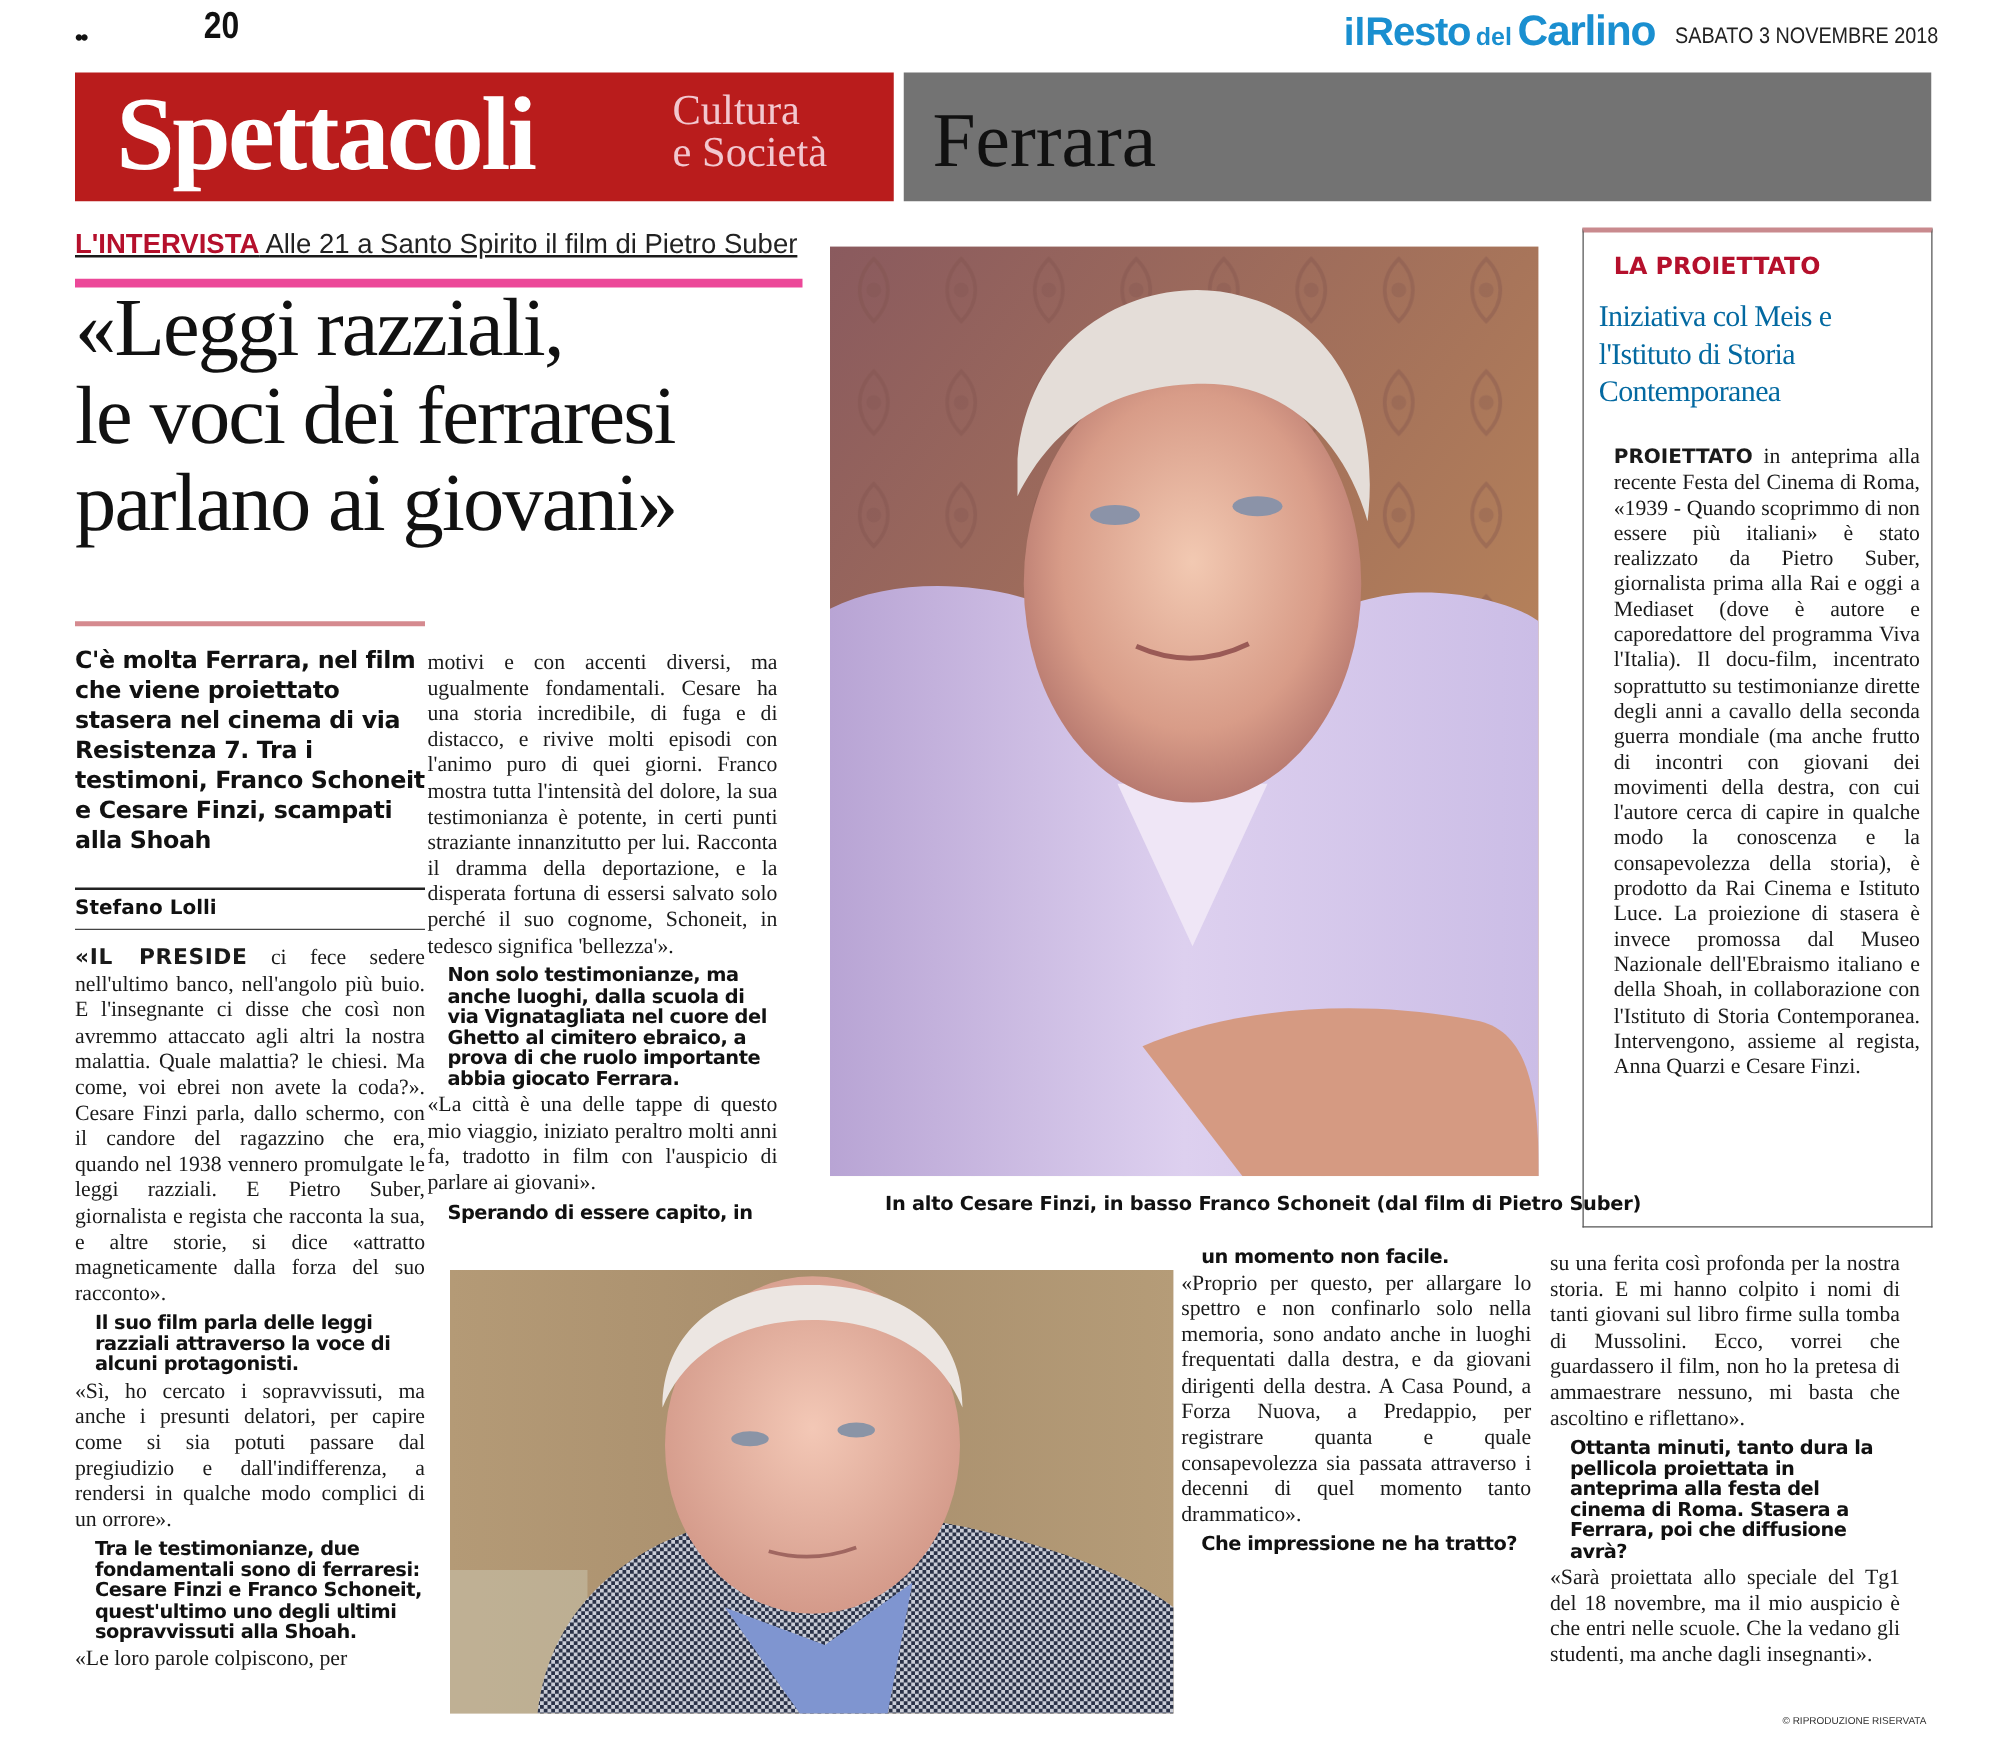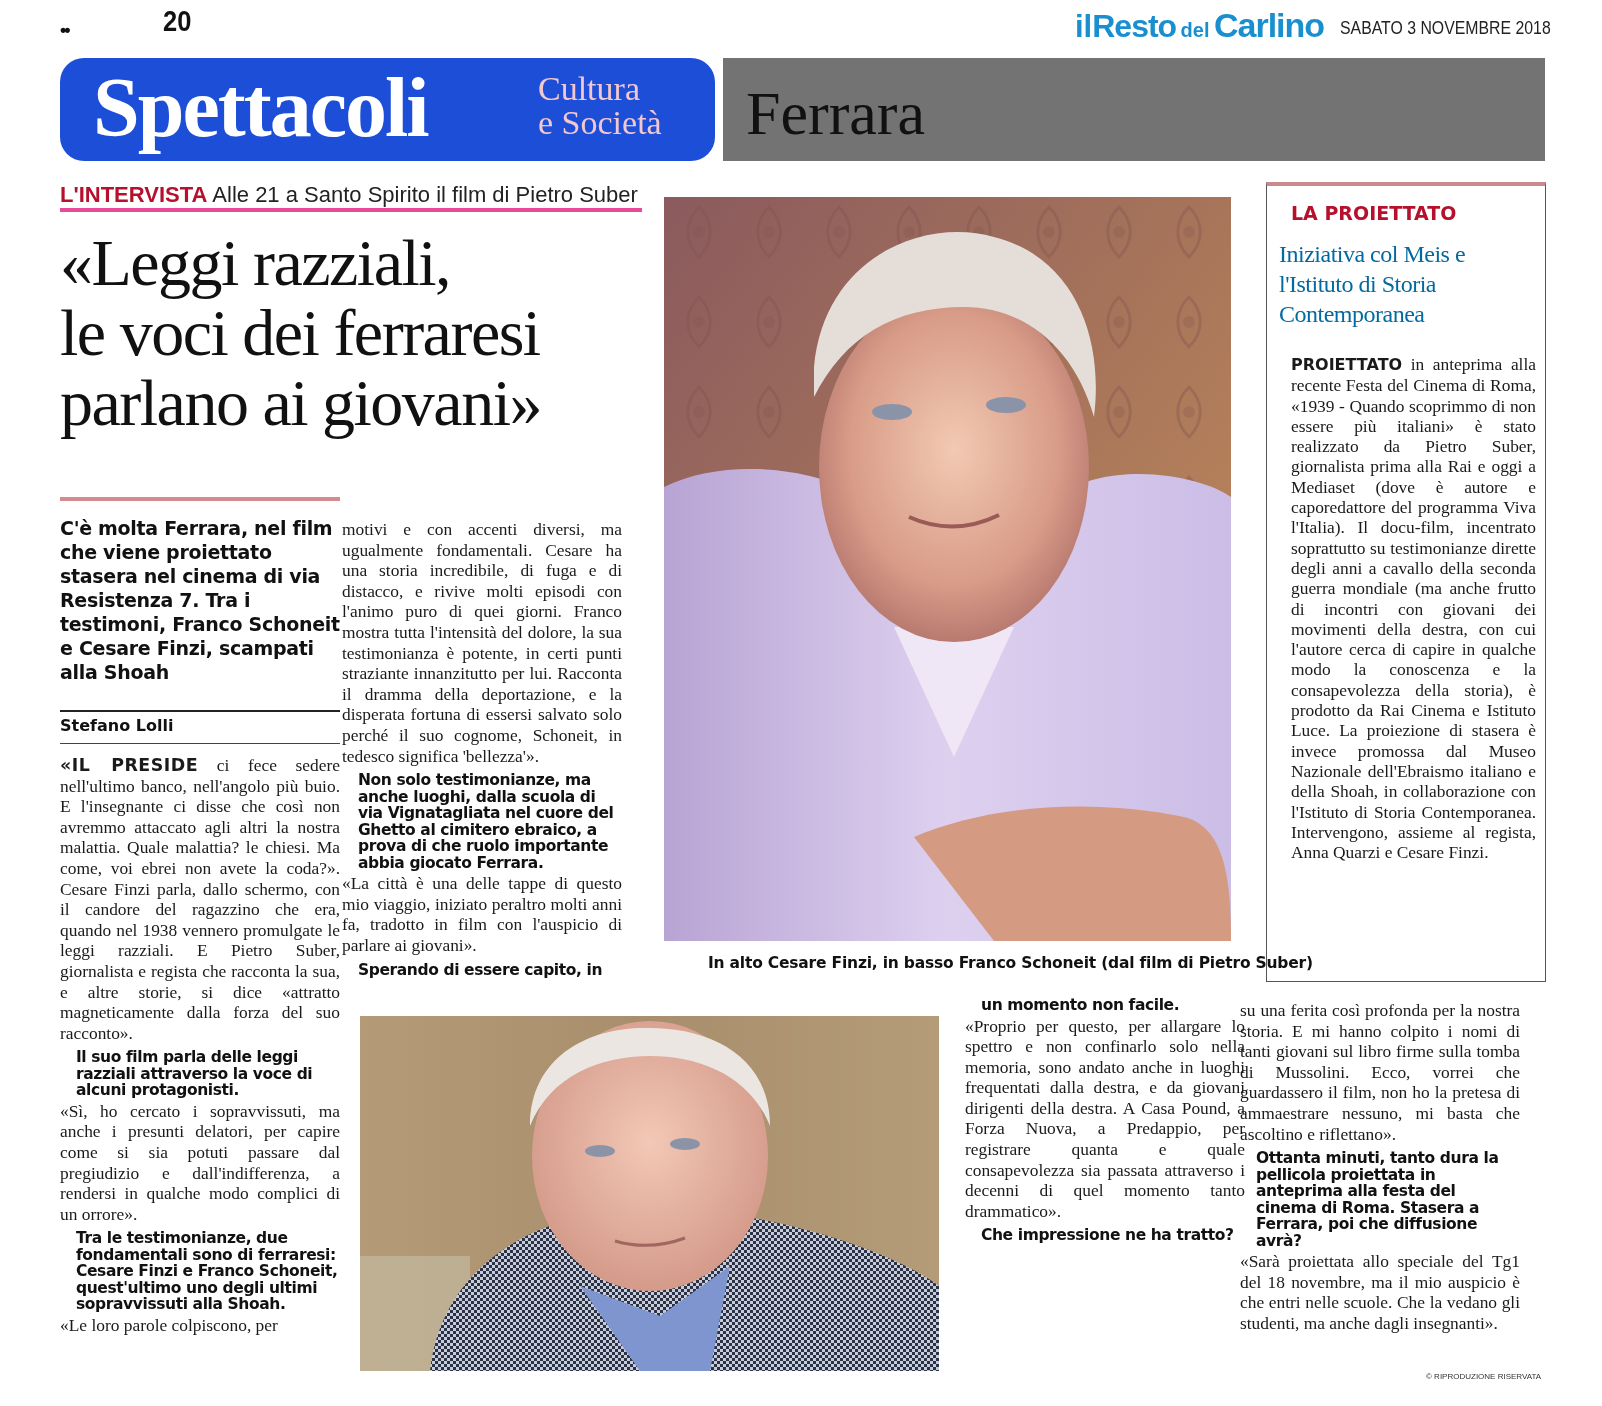--- a/index.html
+++ b/index.html
@@ -12,47 +12,47 @@
   .dots { left: 60px; top: 20px; font-family: "Liberation Sans", sans-serif; font-weight: bold; font-size: 18px; letter-spacing: -2px; color:#111; }
   .pagenum { left: 163px; top: 4px; font-family: "Liberation Sans", sans-serif; font-weight: bold; font-size: 30px; color:#111; transform: scaleX(0.85); transform-origin: left; }
   .masthead { left: 1075px; top: 6px; font-family: "Liberation Sans", sans-serif; font-weight: bold; color: #1a8fd0; white-space: nowrap; }
   .masthead .il { font-size: 31px; }
   .masthead .resto { font-size: 32px; letter-spacing: -1px; }
   .masthead .del { font-size: 20px; }
   .masthead .carlino { font-size: 34px; letter-spacing: -1px; }
   .dateline { left: 1340px; top: 18px; font-family: "Liberation Sans", sans-serif; font-size: 18px; color:#222; transform: scaleX(0.88); transform-origin: left; white-space: nowrap; }
 
   
-  .banner-red { left: 60px; top: 58px; width: 655px; height: 103px; background: #1d4ed8; border-radius: 24px; }
+  .banner-red { left: 60px; top: 58px; width: 655px; height: 103px; background: #b91c1c; }
   .banner-red .spettacoli { position: absolute; left: 33px; top: 2px; font-family: "Liberation Serif", serif; font-weight: bold; font-size: 84px; color: #fff; letter-spacing: -2px; line-height: 96px; }
   .banner-red .sub { position: absolute; left: 478px; top: 14px; font-family: "Liberation Serif", serif; font-size: 34px; color: #f2c7cf; line-height: 34px; }
   .banner-grey { left: 723px; top: 58px; width: 822px; height: 103px; background: #737373; }
   .banner-grey .ferrara { position: absolute; left: 23px; top: 22px; font-family: "Liberation Serif", serif; font-size: 62px; color: #111; line-height: 66px; }
 
   
-  .kicker { left: 60px; top: 182px; width: 582px; font-family: "Liberation Sans", sans-serif; font-size: 22px; padding-bottom: 0; border-bottom: 4px solid #ec4899; white-space: nowrap; }
+  .kicker { left: 60px; top: 182px; width: 582px; font-family: "Liberation Sans", sans-serif; font-size: 22px; padding-bottom: 15px; border-bottom: 7px solid #ec4899; white-space: nowrap; text-decoration: underline; }
   .kicker .tag { color: #b5102c; font-weight: bold; }
   .kicker .rest { color: #222; }
   .headline { left: 60px; top: 228px; width: 600px; font-family: "Liberation Serif", serif; font-size: 66px; line-height: 70px; color: #111; letter-spacing: -1.5px; }
 
   
   .red-rule { left: 60px; top: 497px; width: 280px; height: 4px; background: #d58a8f; }
   .summary { left: 60px; top: 516px; width: 285px; font-family: "DejaVu Sans", sans-serif; font-weight: bold; font-size: 19px; line-height: 24px; color: #111; letter-spacing: -0.3px; }
   .byline-rule-top { left: 60px; top: 710px; width: 280px; height: 2px; background: #222; }
   .byline { left: 60px; top: 716px; font-family: "DejaVu Sans", sans-serif; font-weight: bold; font-size: 16px; color: #111; }
   .byline-rule-bot { left: 60px; top: 743px; width: 280px; height: 1px; background: #444; }
 
   
   .col { position: absolute; font-family: "Liberation Serif", serif; font-size: 17.4px; line-height: 20.6px; color: #1a1a1a; text-align: justify; hyphens: manual; }
   .col p { margin: 0; }
   .col .q { font-family: "DejaVu Sans", sans-serif; font-weight: bold; font-size: 15.5px; line-height: 16.5px; color: #111; margin: 6px 0 2px 16px; text-align: left; letter-spacing: -0.4px; }
   .col .lead { font-family: "DejaVu Sans", sans-serif; font-weight: bold; letter-spacing: 0.5px; }
   .col1 { left: 60px; top: 755px; width: 280px; }
   .col2 { left: 342px; top: 483px; width: 280px; margin-top: 36px; }
-  .col3 { left: 945px; top: 997px; width: 280px; margin-left: 20px; }
+  .col3 { left: 945px; top: 997px; width: 280px; }
   .col4 { left: 1240px; top: 1000px; width: 280px; }
 
   
   .photo-top { left: 664px; top: 197px; width: 567px; height: 744px; overflow: hidden; }
   .photo-bottom { left: 360px; top: 1016px; width: 579px; height: 355px; overflow: hidden; }
   .caption { left: 664px; top: 954px; font-family: "DejaVu Sans", sans-serif; font-weight: bold; font-size: 15.5px; color: #111; white-space: nowrap; letter-spacing: -0.2px; margin-left: 44px; }
 
   
   .sidebox { left: 1266px; top: 182px; width: 280px; height: 800px; border: 1px solid #555; border-top: 4px solid #c98a8e; }
   .sidebox .label { position: absolute; left: 24px; top: 16px; font-family: "DejaVu Sans", sans-serif; font-weight: bold; font-size: 19px; color: #b5102c; }

